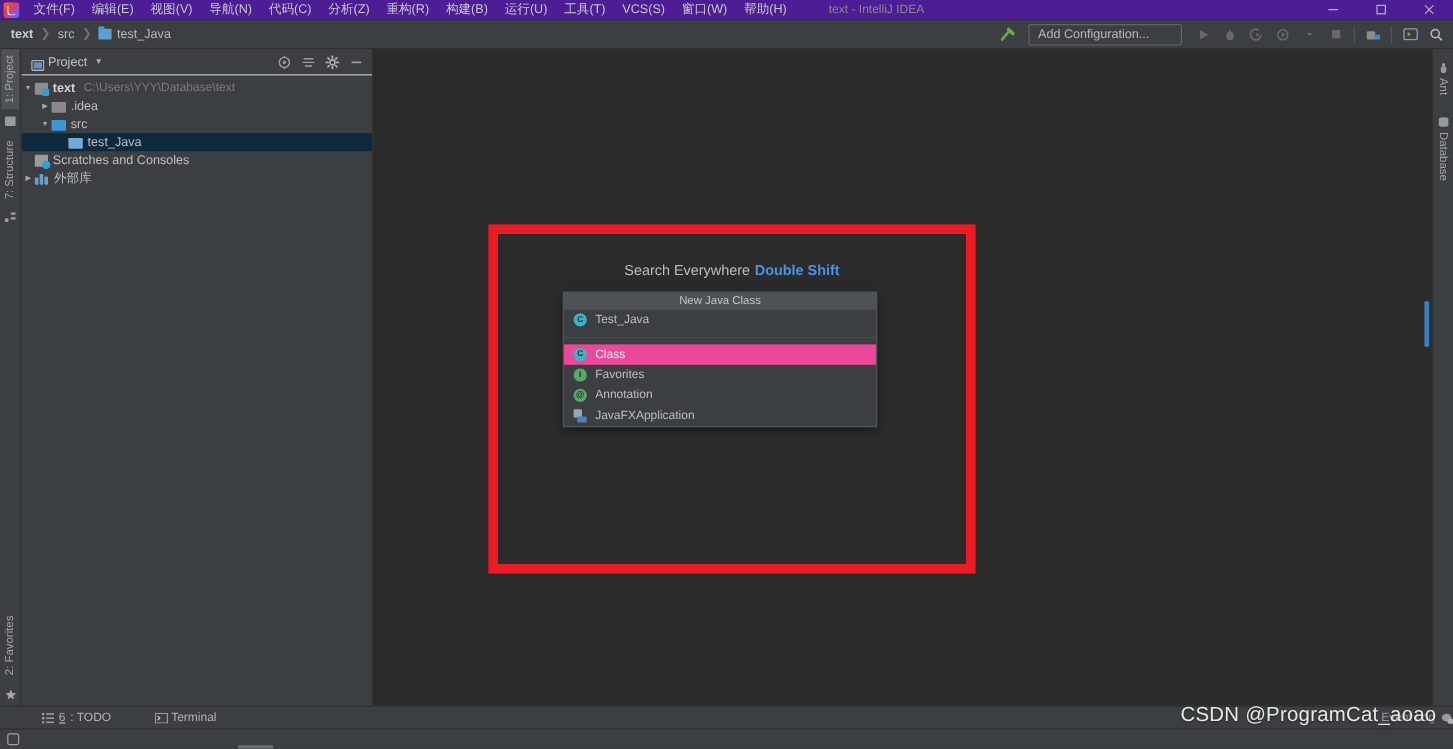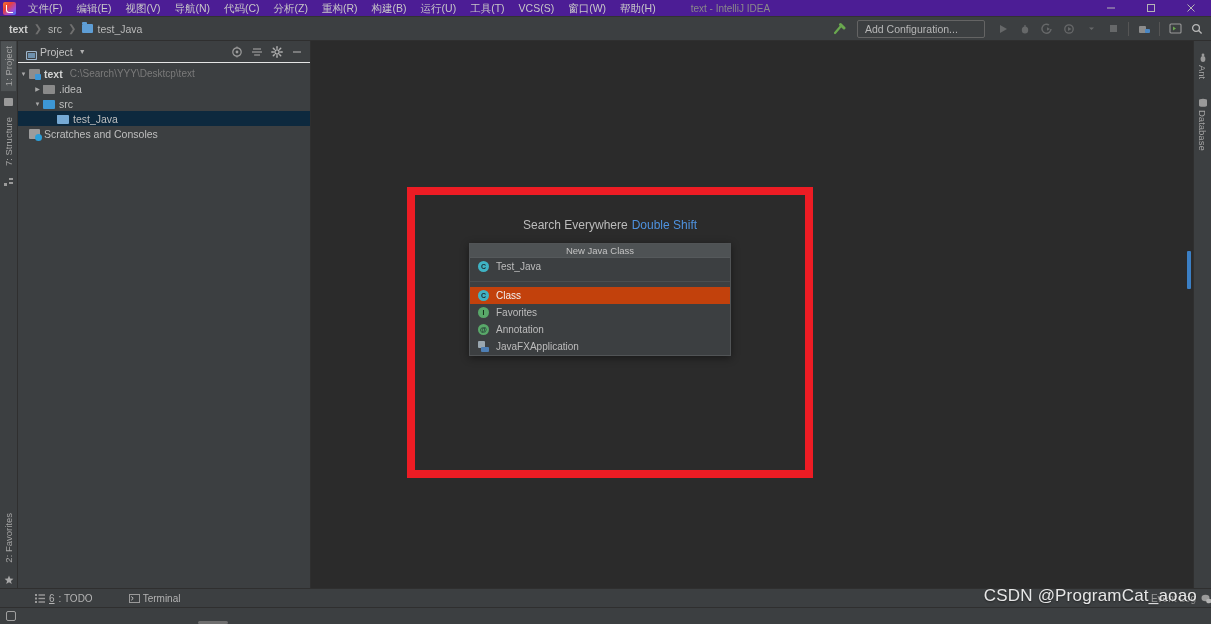--- a/index.html
+++ b/index.html
@@ -173,38 +173,38 @@
   .annot {
     position: absolute; left: 407px; top: 187px; width: 406px; height: 291px;
     border: 8px solid #ed1c24; pointer-events: none;
   }
 
   
   .se-hint {
     position: absolute; left: 470px; top: 218px; width: 280px;
     text-align: center; font-size: 12px; color: #bcbcbc; white-space: nowrap;
   }
-  .se-hint .shift { color: #4e92df; font-weight: normal; margin-left: 4px; }
+  .se-hint .shift { color: #4e92df; font-weight: bold; margin-left: 4px; }
 
   .popup {
     position: absolute; left: 469px; top: 243px; width: 262px;
     background: #3c3f41; border: 1px solid #515456;
     box-shadow: 0 2px 8px rgba(0,0,0,.45);
   }
   .popup-head {
     height: 14px; background: #4e5254; display:flex; align-items:center;
     justify-content:center; font-size: 9.5px; color: #c3c3c3;
     border-bottom: 1px solid #55595b;
   }
   .popup-list { background:#3c3f41; padding: 0; }
   .popup-row {
     height: 17px; display: flex; align-items: center; padding-left: 8px;
     font-size: 10px; color: #bdbdbd; white-space: nowrap;
   }
-  .popup-row.selected { background: #c2410c; color: #f2f2f2; }
+  .popup-row.selected { background: #ec4899; color: #f2f2f2; }
   .popup-sep { height: 7px; background:#3c3f41; border-bottom:1px solid #4a4e50; }
   .popup-gap { height: 5px; background:#3c3f41; }
   .row-ico {
     width: 11px; height: 11px; border-radius: 50%; flex: none; margin-right: 7px;
     display:flex; align-items:center; justify-content:center;
     font-size: 7px; font-weight: bold; color: #1d2a2e;
     font-family: "Liberation Sans", sans-serif;
   }
   .ico-class { background: #3fb3c4; }
   .ico-interface { background: #59a869; color:#15301b; }
@@ -479,21 +479,21 @@
         </div>
       </div>
     </div>
 
     <div class="pp-body">
 
       <div class="tree-row">
         <span class="arrow">▼</span>
         <span class="ic ic-module"></span>
         <span class="lbl bold">text</span>
-        <span class="path">C:\Search\YYY\Desktcp\text</span>
+        <span class="path">C:\Users\YYY\Database\text</span>
       </div>
 
       <div class="tree-row">
         <span class="ind" style="width:14px"></span>
         <span class="arrow">▶</span>
         <span class="ic ic-folder"></span>
         <span class="lbl">.idea</span>
       </div>
 
       <div class="tree-row">
@@ -509,20 +509,29 @@
         <span class="lbl">test_Java</span>
       </div>
 
 
       <div class="tree-row">
         <span class="ind" style="width:11px"></span>
         <span class="ic ic-scratch"></span>
         <span class="lbl">Scratches and Consoles</span>
       </div>
 
+      <div class="tree-row">
+        <span class="arrow">▶</span>
+        <span class="ic ic-lib">
+            <i style="height:6px"></i>
+            <i style="height:9px"></i>
+            <i style="height:7px"></i>
+          </span>
+        <span class="lbl">外部库</span>
+      </div>
 
     </div>
   </div>
 
   <div class="editor">
     <div class="blue-mark"></div>
   </div>
 
   <div class="se-hint">
     <span>Search Everywhere</span><span class="shift">Double Shift</span>

